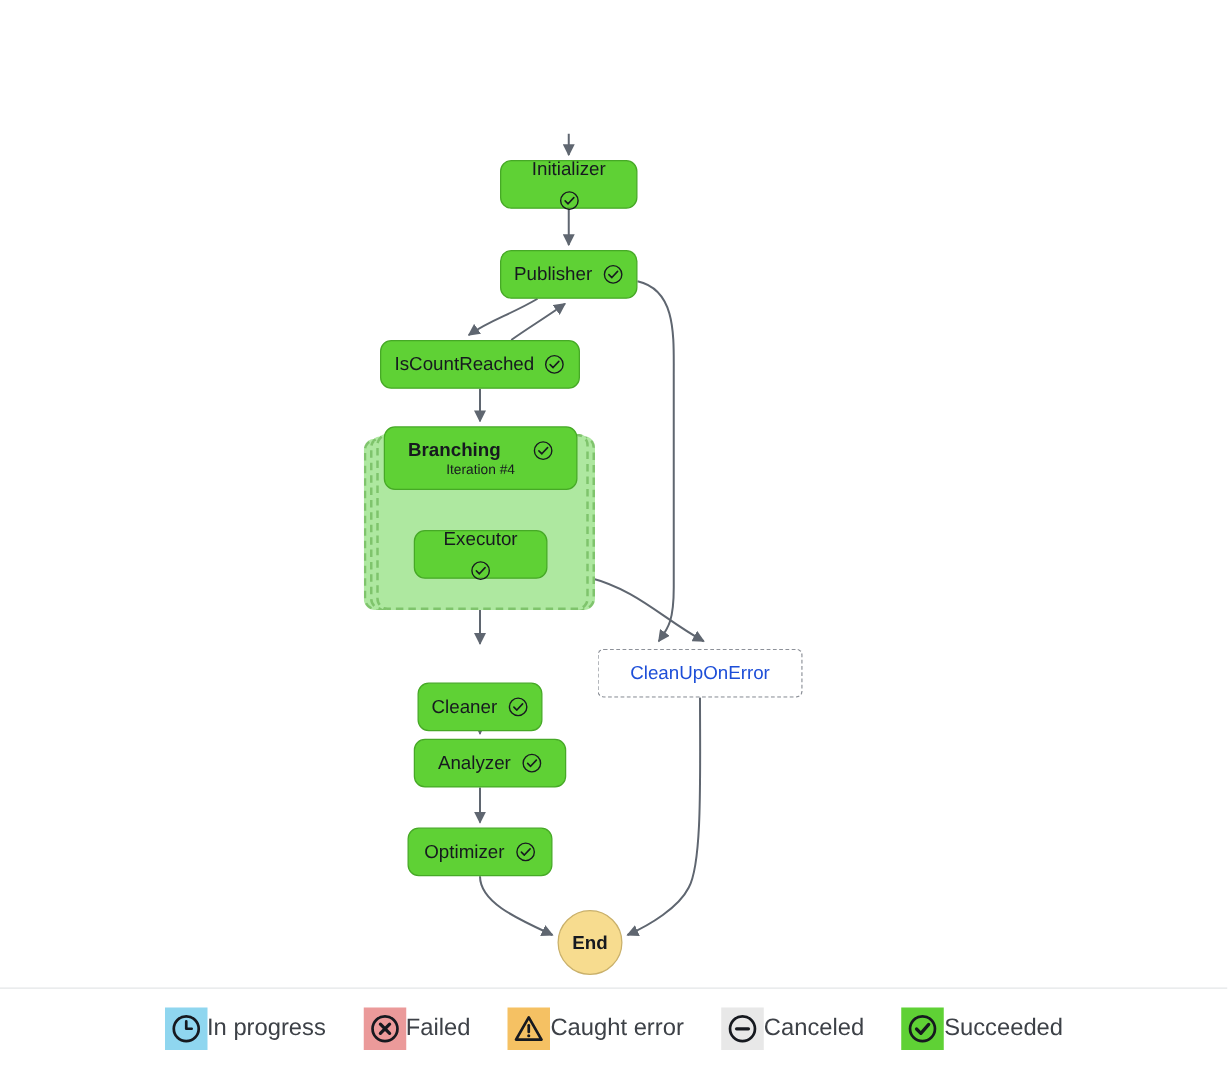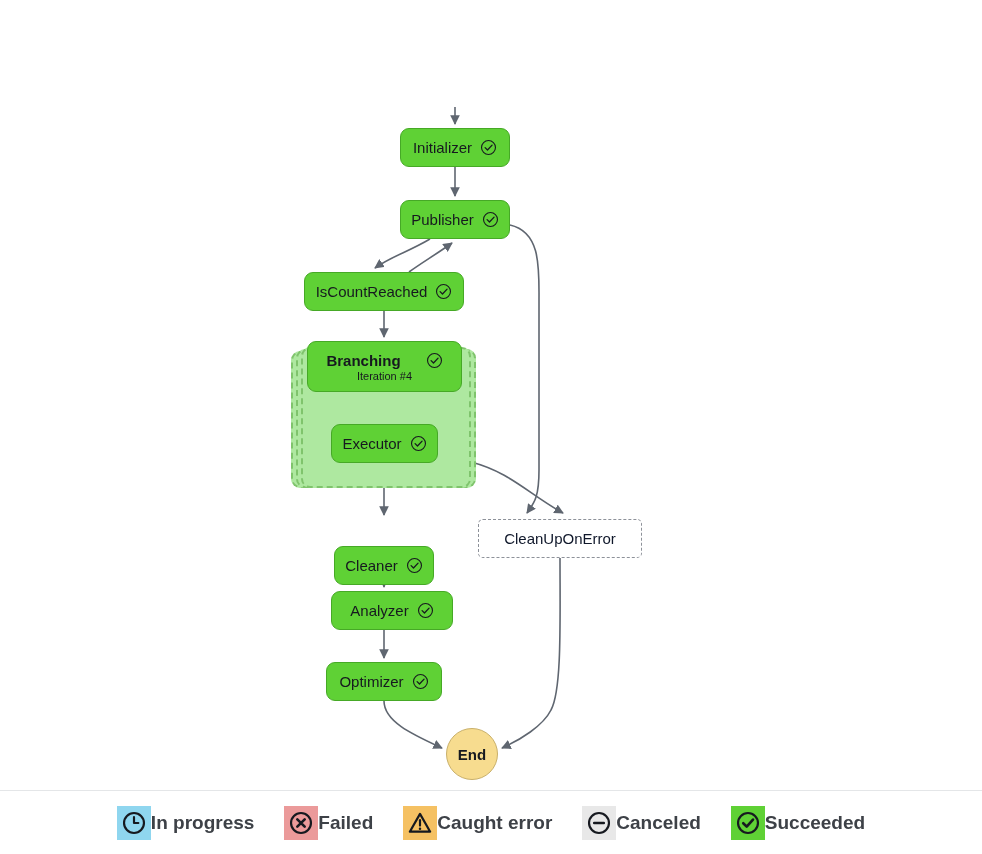--- a/index.html
+++ b/index.html
@@ -61,21 +61,21 @@
     color: #16191f;
     padding: 0 12px;
   }
   .state.succeeded {
     background: #5fd135;
     border: 1px solid #46a926;
   }
   .state.unvisited {
     background: #ffffff;
     border: 1px dashed #8d9199;
-    color: #0f172a;
+    color: #1d4ed8;
     border-radius: 5px;
   }
 
   
   .state.stacked {
     flex-direction: column;
     gap: 1px;
     justify-content: center;
   }
   .state.stacked .row-1 {
@@ -123,21 +123,20 @@
     border-top: 1px solid #e4e6e8;
     background: #ffffff;
     display: flex;
     align-items: center;
     justify-content: center;
     gap: 30px;
   }
   .legend-item {
     display: flex;
     align-items: center;
-    font-weight: bold;
   }
   .legend-swatch {
     width: 34px;
     height: 34px;
     flex: 0 0 auto;
     display: flex;
     align-items: center;
     justify-content: center;
   }
   .legend-label {
@@ -172,21 +171,21 @@
       <path d="M 384 701 C 384 722 414 735 442 748"></path>
       <path d="M 560 558 C 560 620 562 690 551 710 C 543 726 520 740 502 748"></path>
     </g>
   </svg>
 
   <div class="map-layer" style="left:291px; top:351px; width:180px; height:137px;"></div>
   <div class="map-layer" style="left:296px; top:349px; width:180px; height:139px;"></div>
   <div class="map-container" style="left:301px; top:347px; width:170px; height:141px;"></div>
 
 
-  <div class="node state succeeded" style="left:400px; top:128px; width:110px; height:39px;">
+  <div class="node state succeeded" style="left:400px; top:128px; width:110px; height:39px;flex-direction:column;">
     <span>Initializer</span>
     <svg class="check-icon" viewBox="0 0 20 20">
       <circle cx="10" cy="10" r="8.2" fill="none" stroke="#16191f" stroke-width="1.3"></circle>
       <path d="M 6 10.2 L 8.8 13 L 14.2 7.2" fill="none" stroke="#16191f" stroke-width="1.5" stroke-linecap="round" stroke-linejoin="round"></path>
     </svg>
   </div>
 
   <div class="node state succeeded" style="left:400px; top:200px; width:110px; height:39px;">
     <span>Publisher</span>
     <svg class="check-icon" viewBox="0 0 20 20">
@@ -207,21 +206,21 @@
     <div class="row-1">
       <span>Branching</span>
       <svg class="check-icon" viewBox="0 0 20 20">
         <circle cx="10" cy="10" r="8.2" fill="none" stroke="#16191f" stroke-width="1.3"></circle>
         <path d="M 6 10.2 L 8.8 13 L 14.2 7.2" fill="none" stroke="#16191f" stroke-width="1.5" stroke-linecap="round" stroke-linejoin="round"></path>
       </svg>
     </div>
     <div class="row-2">Iteration #4</div>
   </div>
 
-  <div class="node state succeeded" style="left:331px; top:424px; width:107px; height:39px;">
+  <div class="node state succeeded" style="left:331px; top:424px; width:107px; height:39px;flex-direction:column;">
     <span>Executor</span>
     <svg class="check-icon" viewBox="0 0 20 20">
       <circle cx="10" cy="10" r="8.2" fill="none" stroke="#16191f" stroke-width="1.3"></circle>
       <path d="M 6 10.2 L 8.8 13 L 14.2 7.2" fill="none" stroke="#16191f" stroke-width="1.5" stroke-linecap="round" stroke-linejoin="round"></path>
     </svg>
   </div>
 
   <div class="node state succeeded" style="left:334px; top:519px; width:100px; height:39px;margin-top:27px;">
     <span>Cleaner</span>
     <svg class="check-icon" viewBox="0 0 20 20">

